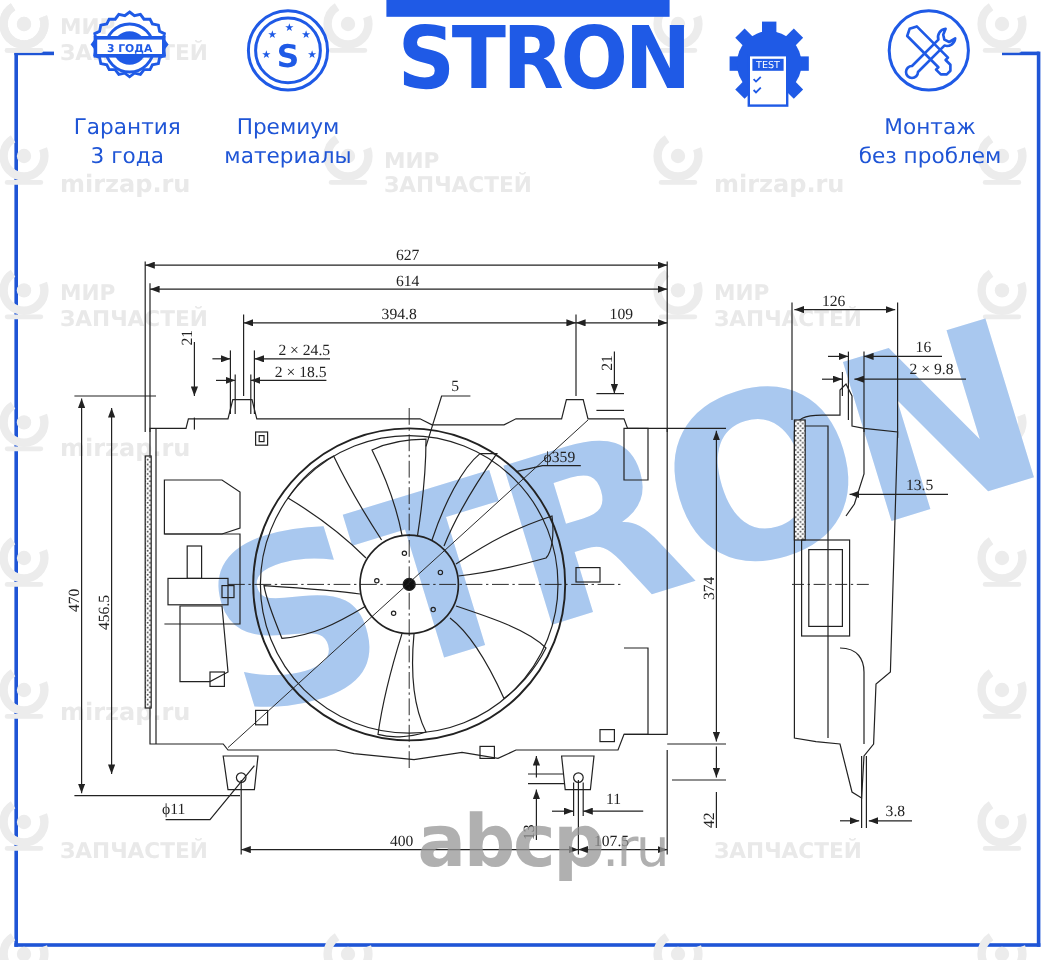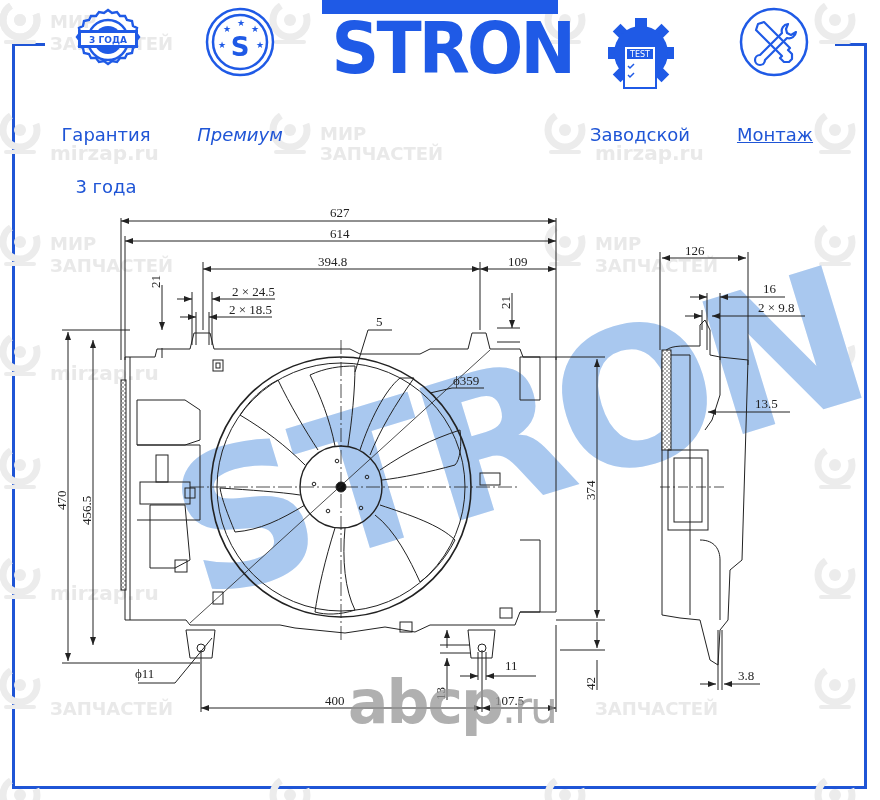--- a/index.html
+++ b/index.html
@@ -1,19 +1,19 @@
 <!DOCTYPE html>
 <html><head>
 <meta charset="utf-8">
 <style>
   html, body { margin: 0; padding: 0; background: #ffffff; }
   body { width: 880px; height: 800px; position: relative; overflow: hidden; font-family: "DejaVu Sans", sans-serif; }
   .abs { position: absolute; }
   .feature-label { position: absolute; color: #1f55d6; font-size: 18px; line-height: 24px; text-align: center; width: 150px; font-family: "DejaVu Sans", sans-serif; }
-  .feature-label span { display: block; margin-top: 28px; }
+  .feature-label span { display: block; }
   .logo { position: absolute; left: 322px; top: 0; width: 236px; height: 84px; }
   .logo-bar { position: absolute; left: 0; top: 0; width: 236px; height: 14px; background: #1f5ae6; }
   .logo-text { position: absolute; left: 0; top: 10px; width: 236px; text-align: center; color: #1f5ae6; font-family: "DejaVu Sans", sans-serif; font-weight: bold; font-size: 72px; line-height: 76px; letter-spacing: -3px; transform: scaleX(0.92); transform-origin: center; }
   .dim { font-family: "Liberation Serif", serif; font-size: 13px; fill: #222; }
   .wm { font-family: "DejaVu Sans", sans-serif; font-weight: bold; fill: #e9e9e9; }
   svg text { user-select: none; }
 </style>
 </head>
 <body>
 
@@ -136,28 +136,29 @@
       <path d="M20 18 l6 -2 26 26 -2 2 4 4 0 5 -3 3 -5 0 -4 -4 2 -2 -26 -26z"></path>
       <path d="M50 18 a7 7 0 0 0 -6 9 l-22 22 a5 5 0 1 0 5 5 l22 -22 a7 7 0 0 0 9 -6 l-5 3 -4 -2 -1 -4z"></path>
     </g>
   </svg>
 </div>
 
 <div class="feature-label" style="left:31px;top:95px;">
   <span>Гарантия</span>
   <span>3 года</span>
 </div>
-<div class="feature-label" style="left:165px;top:95px;font-style:italic;">
+<div class="feature-label" style="left:165px;top:95px;">
   <span>Премиум</span>
+  <span>материалы</span>
 </div>
 <div class="feature-label" style="left:565px;top:95px;">
-  <span>Заводской</span>
-</div>
-<div class="feature-label" style="left:700px;top:95px;text-decoration:underline;">
+</div>
+<div class="feature-label" style="left:700px;top:95px;">
   <span>Монтаж</span>
+  <span>без проблем</span>
 </div>
 
 <div class="logo">
   <div class="logo-bar"></div>
   <div class="logo-text">STRON</div>
 </div>
 
 <svg class="abs" style="left:0;top:0;" width="880" height="800" viewBox="0 0 880 800">
   <defs>
     <marker id="arr" markerWidth="8" markerHeight="6" refX="8" refY="3" orient="auto-start-reverse">

